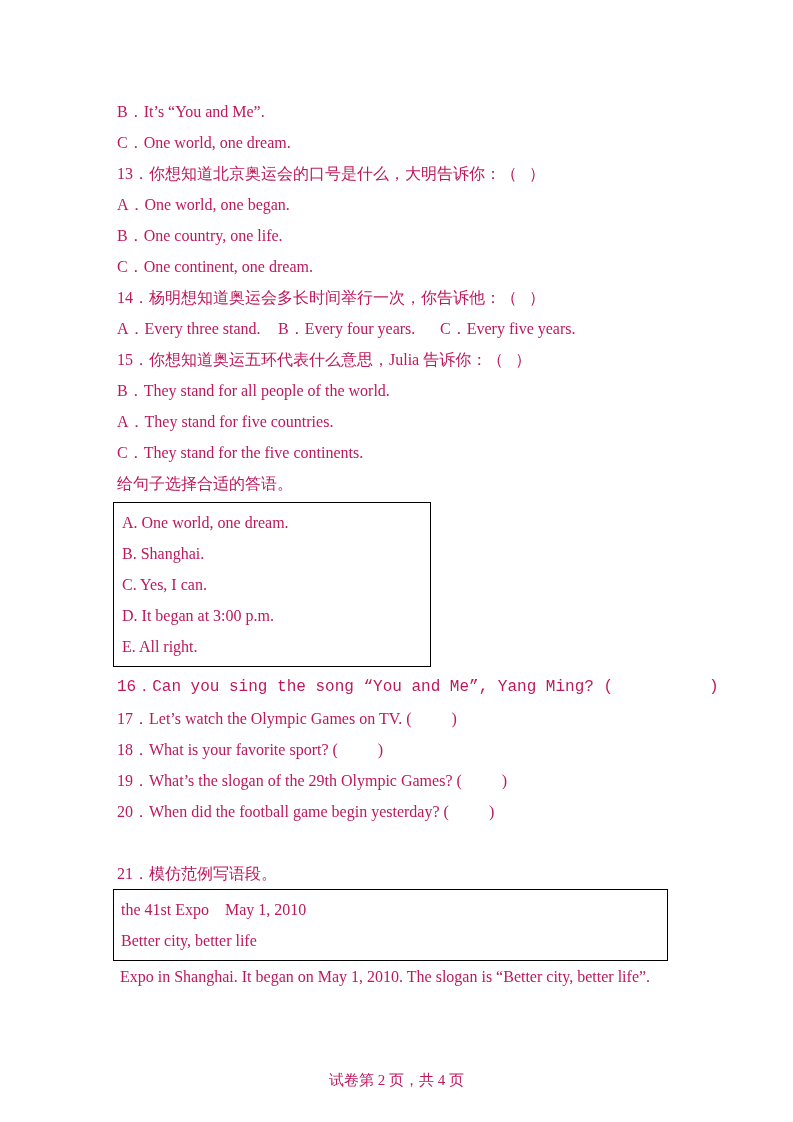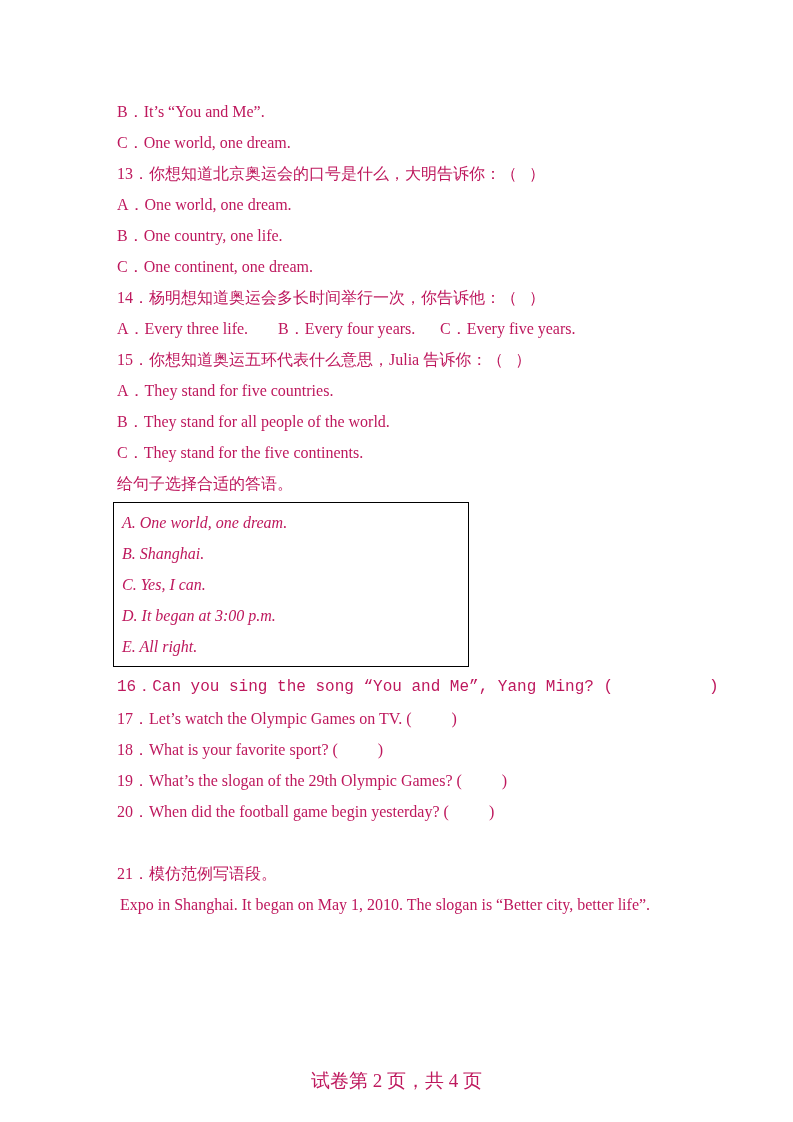--- a/index.html
+++ b/index.html
@@ -24,26 +24,25 @@
     width: 600px;
   }
   .line {
     line-height: 31px;
     white-space: pre;
   }
   .opt-col-a { display: inline-block; width: 161px; }
   .opt-col-b { display: inline-block; width: 162px; }
   .answer-bank-box {
     box-sizing: border-box;
-    width: 356px;
+    width: 318px;
     margin-left: -4px;
     margin-top: 3px;
     border: 1.5px solid #000000;
     padding: 4px 4px 4px 8px;
-    font-style: italic;
   }
   .q16-line { margin-top: 5px; font-family: Liberation Mono, monospace; }
   .q21-line { margin-top: 31px; }
   .example-box {
     box-sizing: border-box;
     width: 555px;
     margin-left: -4px;
     border: 1.5px solid #000000;
     padding: 4px 4px 4px 7px;
   }
@@ -53,62 +52,66 @@
     text-indent: 36px;
   }
   .para-line2 { margin-left: 3px; font-family: Liberation Serif, serif; }
   .footer {
     position: absolute;
     top: 1065px;
     left: 0;
     width: 793px;
     text-align: center;
     line-height: 31px;
-    font-size: 19px;
+    font-size: 15px;
   }
 </style>
 </head>
 <body>
 
 <div class="page">
   <div class="content">
 
     <div class="line">B．It’s “You and Me”.</div>
     <div class="line">C．One world, one dream.</div>
 
     <div class="line">13．你想知道北京奥运会的口号是什么，大明告诉你：（&nbsp;&nbsp;&nbsp;）</div>
-    <div class="line">A．One world, one dream.</div>
+    <div class="line">A．One world, one began.</div>
     <div class="line">B．One country, one life.</div>
     <div class="line">C．One continent, one dream.</div>
 
     <div class="line">14．杨明想知道奥运会多长时间举行一次，你告诉他：（&nbsp;&nbsp;&nbsp;）</div>
-    <div class="line"><span class="opt-col-a">A．Every three life.</span><span class="opt-col-b">B．Every four years.</span><span>C．Every five years.</span></div>
+    <div class="line"><span class="opt-col-a">A．Every three stand.</span><span class="opt-col-b">B．Every four years.</span><span>C．Every five years.</span></div>
 
     <div class="line">15．你想知道奥运五环代表什么意思，Julia 告诉你：（&nbsp;&nbsp;&nbsp;）</div>
+    <div class="line">B．They stand for all people of the world.</div>
     <div class="line">A．They stand for five countries.</div>
-    <div class="line">B．They stand for all people of the world.</div>
     <div class="line">C．They stand for the five continents.</div>
 
     <div class="line">给句子选择合适的答语。</div>
 
     <div class="answer-bank-box">
       <div class="line">A. One world, one dream.</div>
       <div class="line">B. Shanghai.</div>
       <div class="line">C. Yes, I can.</div>
       <div class="line">D. It began at 3:00 p.m.</div>
       <div class="line">E. All right.</div>
     </div>
 
     <div class="line q16-line">16．Can you sing the song “You and Me”, Yang Ming? (&nbsp;&nbsp;&nbsp;&nbsp;&nbsp;&nbsp;&nbsp;&nbsp;&nbsp;&nbsp;)</div>
     <div class="line">17．Let’s watch the Olympic Games on TV. (&nbsp;&nbsp;&nbsp;&nbsp;&nbsp;&nbsp;&nbsp;&nbsp;&nbsp;&nbsp;)</div>
     <div class="line">18．What is your favorite sport? (&nbsp;&nbsp;&nbsp;&nbsp;&nbsp;&nbsp;&nbsp;&nbsp;&nbsp;&nbsp;)</div>
     <div class="line">19．What’s the slogan of the 29th Olympic Games? (&nbsp;&nbsp;&nbsp;&nbsp;&nbsp;&nbsp;&nbsp;&nbsp;&nbsp;&nbsp;)</div>
     <div class="line">20．When did the football game begin yesterday? (&nbsp;&nbsp;&nbsp;&nbsp;&nbsp;&nbsp;&nbsp;&nbsp;&nbsp;&nbsp;)</div>
 
     <div class="line q21-line">21．模仿范例写语段。</div>
 
+    <div class="example-box">
+      <div class="line"><span class="example-topic">the 41st Expo</span><span>May 1, 2010</span></div>
+      <div class="line">Better city, better life</div>
+    </div>
 
     <div class="line para-line2">Expo in Shanghai. It began on May 1, 2010. The slogan is “Better city, better life”.</div>
 
   </div>
 
   <div class="footer">试卷第 2 页，共 4 页</div>
 </div>
 
 </body></html>

